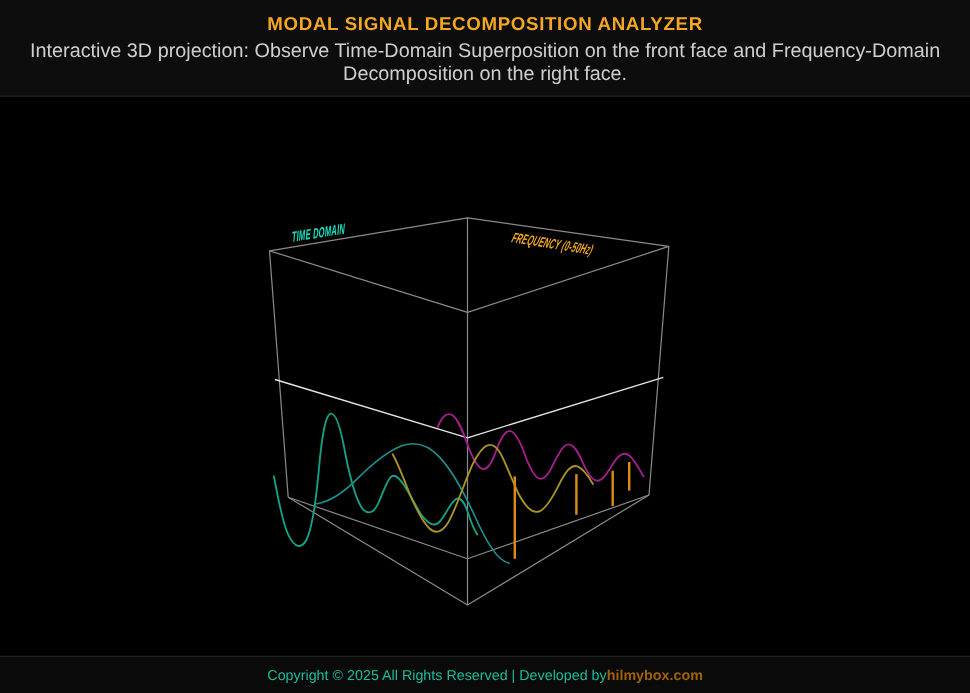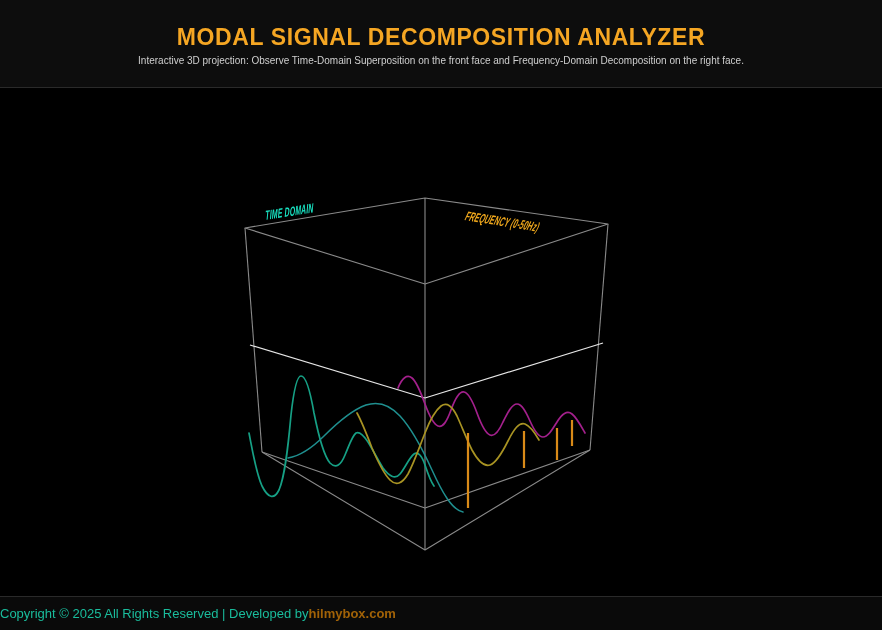--- a/index.html
+++ b/index.html
@@ -23,32 +23,32 @@
     flex: 0 0 88px;
     background: #0d0d0d;
     border-bottom: 1px solid #2a2a2a;
     display: flex;
     flex-direction: column;
     align-items: center;
     justify-content: center;
     padding-top: 4px;
   }
   .app-title {
-    font-size: 23px;
+    font-size: 17px;
     font-weight: bold;
     letter-spacing: 0.6px;
     color: #f5a623;
     text-transform: uppercase;
     font-family: "Liberation Sans", sans-serif;
     line-height: 1.1;
     text-align: center;
   }
   .app-subtitle {
     margin-top: 4px;
-    font-size: 10px;
+    font-size: 18px;
     color: #cfcfcf;
     text-align: center;
     font-family: "Liberation Sans", sans-serif;
   }
 
   
   .stage {
     flex: 1 1 auto;
     position: relative;
     background: #000000;
@@ -57,20 +57,21 @@
   .stage svg { display: block; width: 882px; height: 508px; }
 
   
   .footer {
     height: 34px;
     flex: 0 0 34px;
     background: #0a0a0a;
     border-top: 1px solid #2a2a2a;
     display: flex;
     align-items: center;
+    justify-content: center;
     gap: 0px;
     font-size: 13px;
   }
   .footer-text { color: #1abc9c; }
   .footer-brand { color: #a16207; font-weight: bold; text-decoration: none; }
 
   .lbl { font-family: "Liberation Sans", sans-serif; font-weight: bold; font-size: 9px; letter-spacing: 0.2px; }
 </style>
 </head>
 <body>

